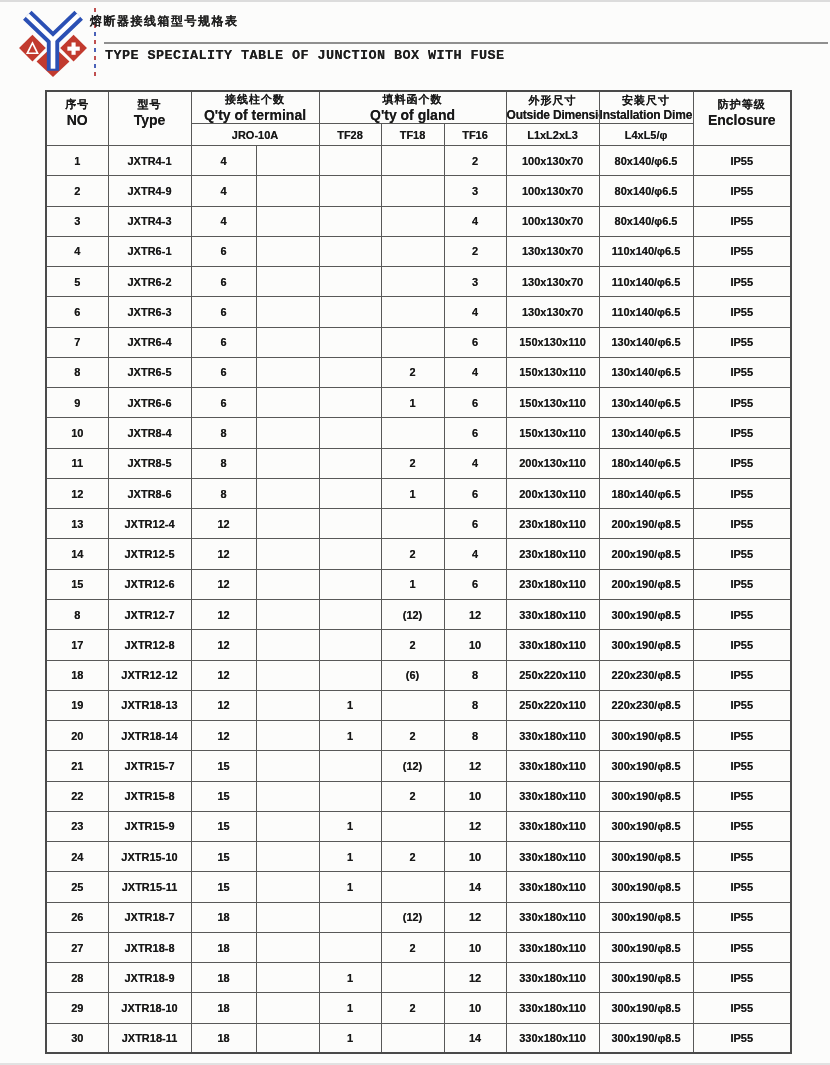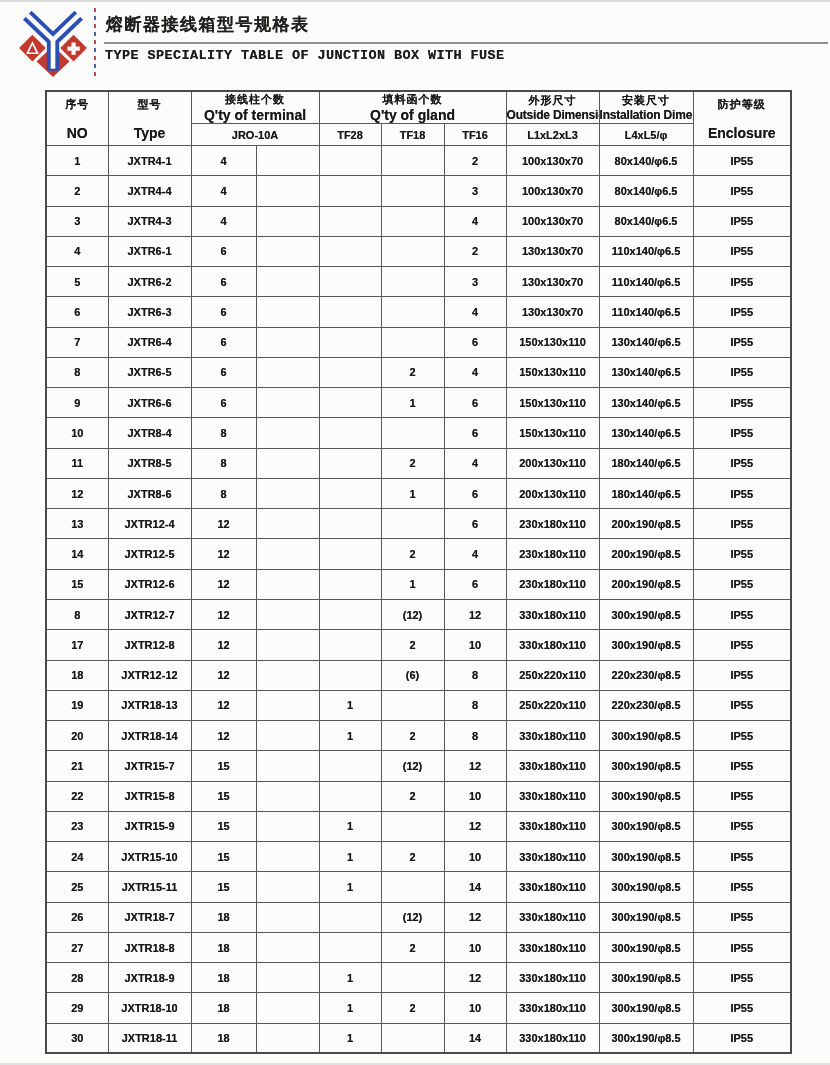--- a/index.html
+++ b/index.html
@@ -15,22 +15,22 @@
 
   
   .logo{position:absolute;left:17px;top:9px;width:72px;height:70px;}
   .v-dash{
     position:absolute;left:94px;top:8px;width:2px;height:72px;
     background:repeating-linear-gradient(180deg,
       #c05050 0 4px, transparent 4px 8px,
       #4a62b8 8px 12px, transparent 12px 16px);
   }
   .title-zh{
-    position:absolute;left:106px;top:13px;
-    font-size:17px;font-weight:bold;letter-spacing:1.5px;color:#1e1e1e;
+    position:absolute;left:90px;top:13px;
+    font-size:12px;font-weight:bold;letter-spacing:1.5px;color:#1e1e1e;
     text-shadow:0 0 .6px rgba(30,30,30,.8);
     white-space:nowrap;
   }
   .title-rule{position:absolute;left:104px;top:42px;width:724px;height:2px;background:#8f8f8f;}
   .title-en{
     position:absolute;left:105px;top:48px;
     font-family:Liberation Mono, monospace;
     font-size:13.5px;font-weight:bold;letter-spacing:.4px;color:#1c1c1c;
     text-shadow:0 0 .5px rgba(28,28,28,.8);
     white-space:nowrap;
@@ -54,21 +54,21 @@
   .spec tbody tr{height:30.27px;}
   .spec thead tr.h1{height:28px;}
   .spec thead tr.h2{height:22px;}
 
   col.c0{width:62px;} col.c1{width:83px;} col.c2{width:65px;} col.c3{width:63px;}
   col.c4{width:62px;} col.c5{width:63px;} col.c6{width:62px;} col.c7{width:93px;}
   col.c8{width:94px;} col.c9{width:98px;}
 
   .tall{height:50px;}
   .tall .wrap{
-    display:flex;flex-direction:column;justify-content:space-between;
+    display:flex;flex-direction:column;
     height:44px;padding:3px 0;
   }
   .zh{font-size:11px;letter-spacing:1px;}
   .en{font-size:14px;letter-spacing:0;}
   .en.sm{font-size:12px;letter-spacing:-.2px;}
   .sub{font-size:11px;}
 </style>
 </head>
 <body>
 
@@ -163,21 +163,21 @@
         <td></td>
         <td></td>
         <td></td>
         <td>2</td>
         <td>100x130x70</td>
         <td>80x140/φ6.5</td>
         <td>IP55</td>
       </tr>
       <tr>
         <td>2</td>
-        <td>JXTR4-4</td>
+        <td>JXTR4-9</td>
         <td>4</td>
         <td></td>
         <td></td>
         <td></td>
         <td>3</td>
         <td>100x130x70</td>
         <td>80x140/φ6.5</td>
         <td>IP55</td>
       </tr>
       <tr>

